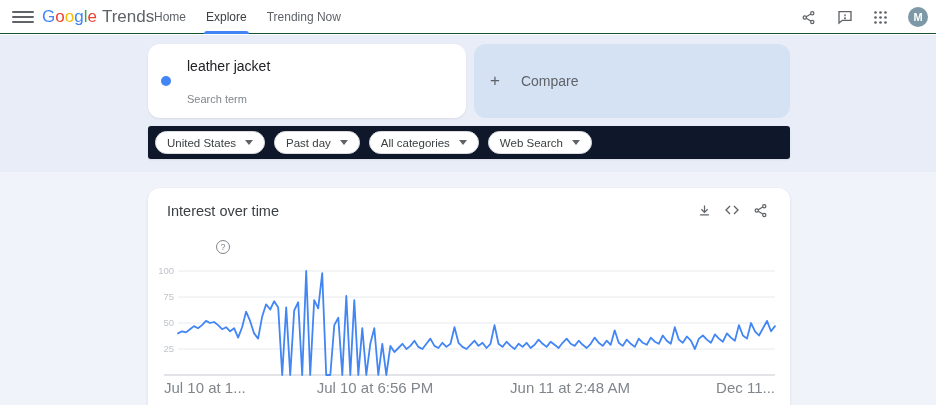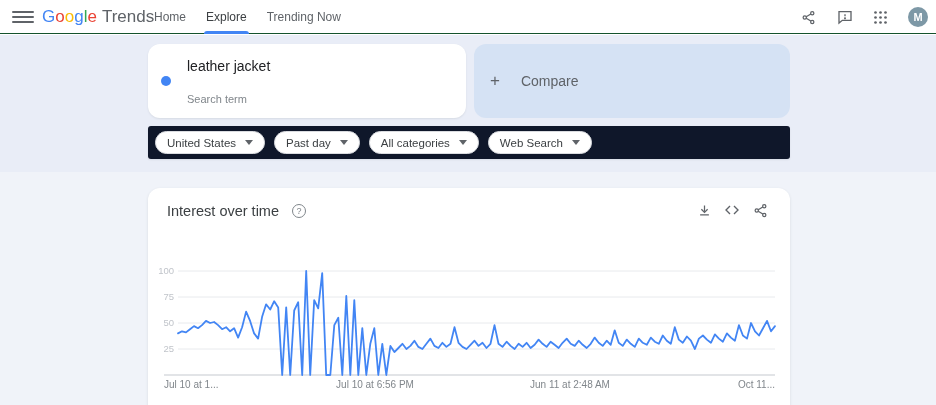--- a/index.html
+++ b/index.html
@@ -72,33 +72,33 @@
   .caret {
     width: 0; height: 0; border-left: 4px solid transparent; border-right: 4px solid transparent;
     border-top: 5px solid #5f6368;
   }
 
   
   .chart-card {
     position: absolute; left: 148px; top: 188px; width: 642px; height: 240px;
     background: #fff; border-radius: 12px; box-shadow: 0 1px 3px rgba(60,64,67,.12); z-index: 2;
   }
-  .chart-title-row { position: absolute; left: 19px; top: 15px; display: flex; align-items: center; gap: 13px; }
+  .chart-title-row { position: absolute; left: 19px; top: 15px; display: flex; align-items: center; gap: 21px; flex-direction: column; }
   .chart-title { font-size: 14.5px; color: #3c4043; }
   .help-icon {
     width: 14px; height: 14px; border: 1.2px solid #80868b; border-radius: 50%;
     color: #80868b; font-size: 9px; display: flex; align-items: center; justify-content: center;
     cursor: pointer;
   }
   .chart-actions { position: absolute; right: 22px; top: 14px; display: flex; align-items: center; gap: 12px; }
   .cicon { width: 16px; height: 16px; color: #5f6368; cursor: pointer; display: flex; align-items: center; justify-content: center; }
 
   .chart-area { position: absolute; left: 0; top: 70px; width: 642px; height: 135px; }
   .chart-area svg { display: block; }
-  .xlabels { position: absolute; left: 0; top: 121px; width: 642px; height: 14px; font-size: 10px; color: #80868b; }
+  .xlabels { position: absolute; left: 0; top: 121px; width: 642px; height: 14px; font-size: 15px; color: #80868b; }
   .xl { position: absolute; white-space: nowrap; }
   .xl.c { transform: translateX(-50%); }
   .xl.r { transform: translateX(-100%); }
 </style>
 </head>
 <body>
 
 <div class="header">
   <div class="menu-btn">
     <span></span>
@@ -225,16 +225,16 @@
       <text x="26" y="42" text-anchor="end" font-size="9.5" fill="#c0c4ca">75</text>
       <text x="26" y="68" text-anchor="end" font-size="9.5" fill="#c0c4ca">50</text>
       <text x="26" y="94" text-anchor="end" font-size="9.5" fill="#c0c4ca">25</text>
 
       <polyline fill="none" stroke-width="1.8" stroke-linejoin="round" stroke-linecap="round" points="30.0,75.4 34.0,73.3 38.0,74.4 42.0,71.2 46.0,68.1 50.0,70.2 54.0,67.1 58.0,62.9 62.1,65.0 66.1,64.0 70.1,67.1 74.1,71.2 78.1,69.2 82.1,73.3 86.1,70.2 90.1,79.6 94.1,69.2 98.1,53.6 102.1,62.9 106.1,75.4 110.1,80.6 114.1,58.8 118.1,46.3 122.2,51.5 126.2,43.2 130.2,49.4 134.2,117.0 138.2,49.4 142.2,117.0 146.2,52.5 150.2,44.2 154.2,117.0 158.2,13.0 162.2,117.0 166.2,42.1 170.2,50.4 174.2,15.1 178.2,117.0 182.3,117.0 186.3,67.1 190.3,59.8 194.3,117.0 198.3,38.0 202.3,117.0 206.3,42.1 210.3,117.0 214.3,70.2 218.3,117.0 222.3,85.8 226.3,70.2 230.3,117.0 234.3,85.8 238.3,117.0 242.4,87.9 246.4,94.1 250.4,90.0 254.4,85.8 258.4,91.0 262.4,87.9 266.4,82.7 270.4,88.9 274.4,91.0 278.4,85.8 282.4,80.6 286.4,87.9 290.4,90.0 294.4,84.8 298.4,88.9 302.5,85.8 306.5,69.2 310.5,84.8 314.5,88.9 318.5,91.0 322.5,86.8 326.5,82.7 330.5,87.9 334.5,84.8 338.5,90.0 342.5,85.8 346.5,67.1 350.5,85.8 354.5,88.9 358.6,83.7 362.6,87.9 366.6,91.0 370.6,85.8 374.6,88.9 378.6,84.8 382.6,90.0 386.6,86.8 390.6,81.6 394.6,85.8 398.6,88.9 402.6,83.7 406.6,86.8 410.6,90.0 414.6,84.8 418.7,80.6 422.7,85.8 426.7,87.9 430.7,82.7 434.7,86.8 438.7,90.0 442.7,85.8 446.7,79.6 450.7,84.8 454.7,87.9 458.7,82.7 462.7,86.8 466.7,72.3 470.7,84.8 474.7,87.9 478.8,81.6 482.8,85.8 486.8,88.9 490.8,80.6 494.8,84.8 498.8,86.8 502.8,79.6 506.8,83.7 510.8,85.8 514.8,77.5 518.8,82.7 522.8,85.8 526.8,69.2 530.8,81.6 534.8,84.8 538.9,78.5 542.9,82.7 546.9,91.0 550.9,80.6 554.9,77.5 558.9,81.6 562.9,84.8 566.9,76.4 570.9,80.6 574.9,83.7 578.9,75.4 582.9,79.6 586.9,82.7 590.9,67.1 594.9,77.5 599.0,80.6 603.0,65.0 607.0,73.3 611.0,77.5 615.0,70.2 619.0,62.9 623.0,73.3 627.0,68.1" stroke="#4285f4"></polyline>
     </svg>
     <div class="xlabels">
       <span class="xl" style="left:16px">Jul 10 at 1...</span>
       <span class="xl c" style="left:227px">Jul 10 at 6:56 PM</span>
       <span class="xl c" style="left:422px">Jun 11 at 2:48 AM</span>
-      <span class="xl r" style="left:627px">Oct 11...</span>
+      <span class="xl r" style="left:627px">Dec 11...</span>
     </div>
   </div>
 </div>
 
 </body></html>

